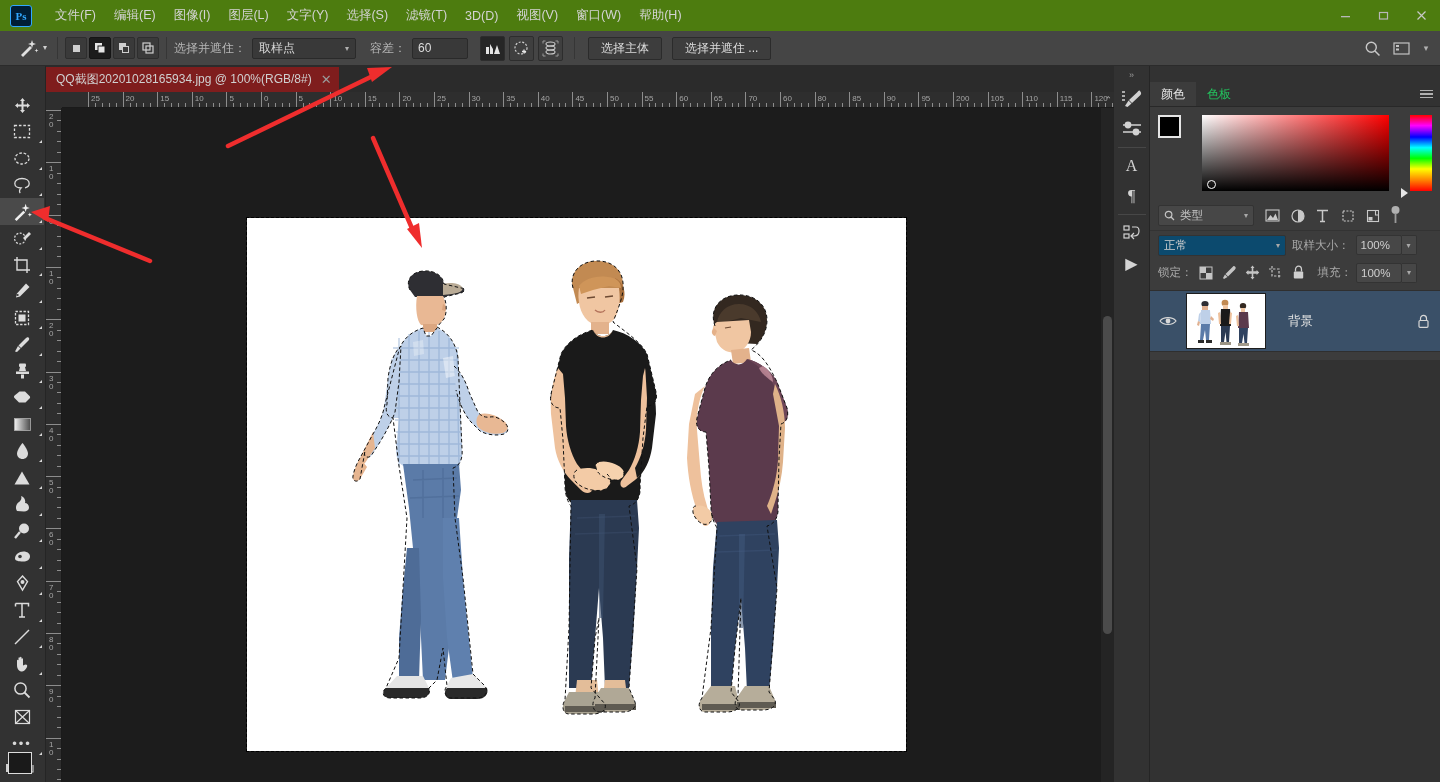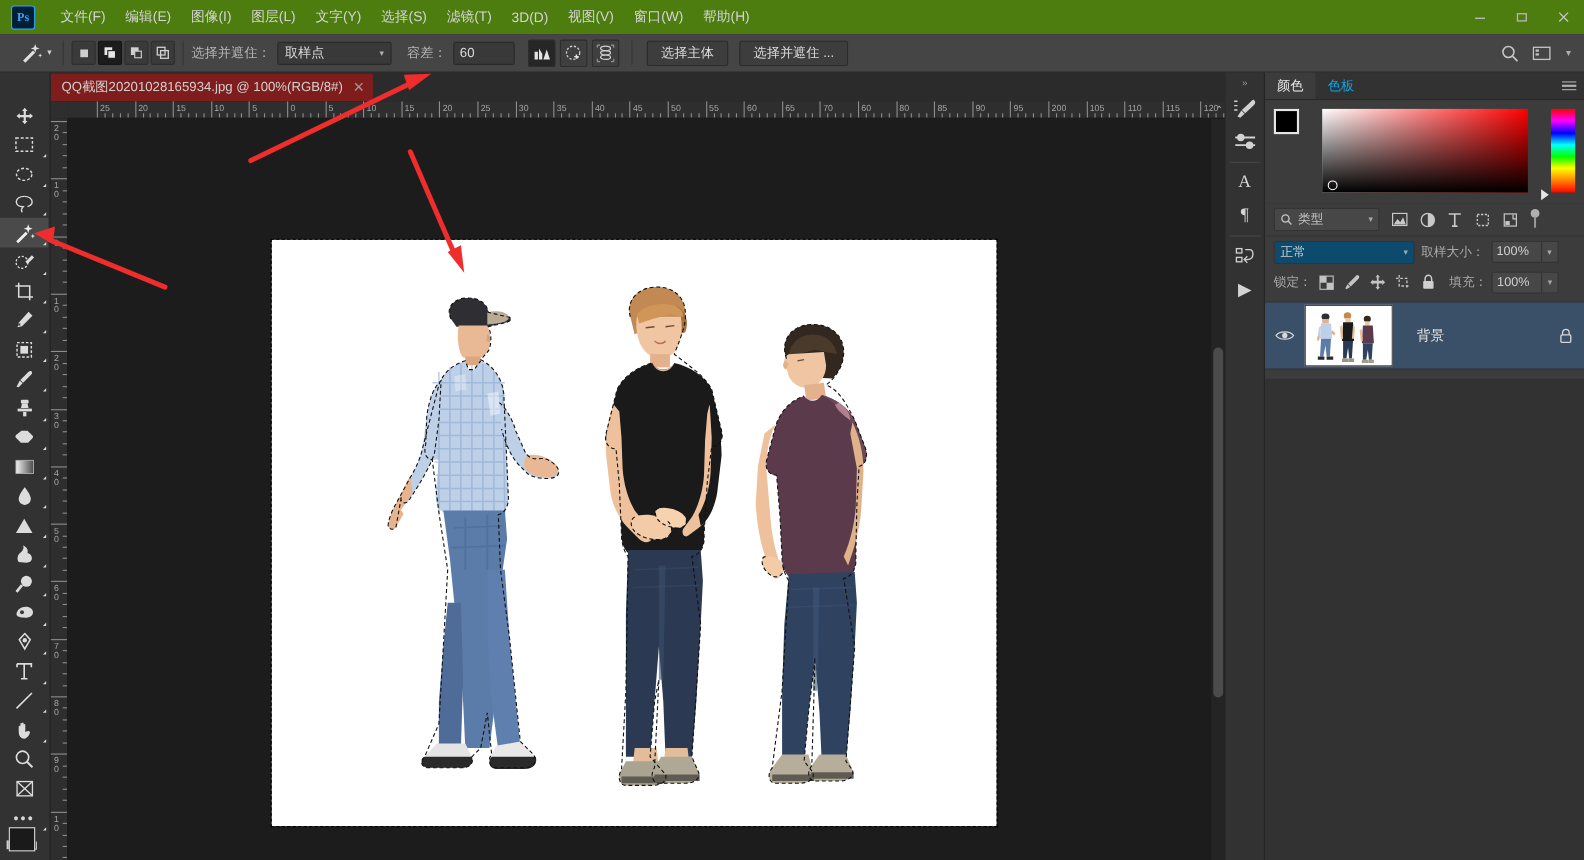--- a/index.html
+++ b/index.html
@@ -170,24 +170,24 @@
   }
   .dock-div { width: 28px; height: 1px; background: #474747; margin: 3px 0; }
 
   
   .panels {
     position: absolute; left: 1150px; top: 66px; width: 290px; height: 716px;
     background: #323232;
   }
   .tabrow {
     display: flex; align-items: stretch; height: 25px; background: #323232;
-    border-bottom: 1px solid #282828; position: relative;
+    border-bottom: 1px solid #282828; position: relative; margin-top: 16px;
   }
   .ptab {
-    font-size: 12px; color: #0ea5e9; padding: 0 11px;
+    font-size: 12px; color: #22c55e; padding: 0 11px;
     display: flex; align-items: center; white-space: nowrap;
   }
   .ptab.active { color: #e8e8e8; background: #3c3c3c; }
   .hamb {
     position: absolute; right: 6px; top: 5px; width: 14px; height: 14px;
     display: flex; flex-direction: column; justify-content: center; gap: 2px;
   }
   .hamb i { display: block; height: 1.5px; background: #b0b0b0; width: 13px; }
 
   

